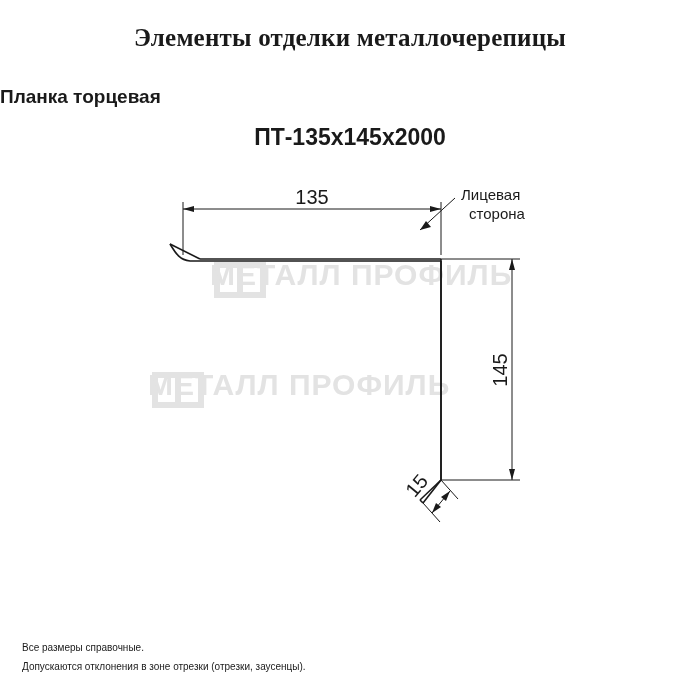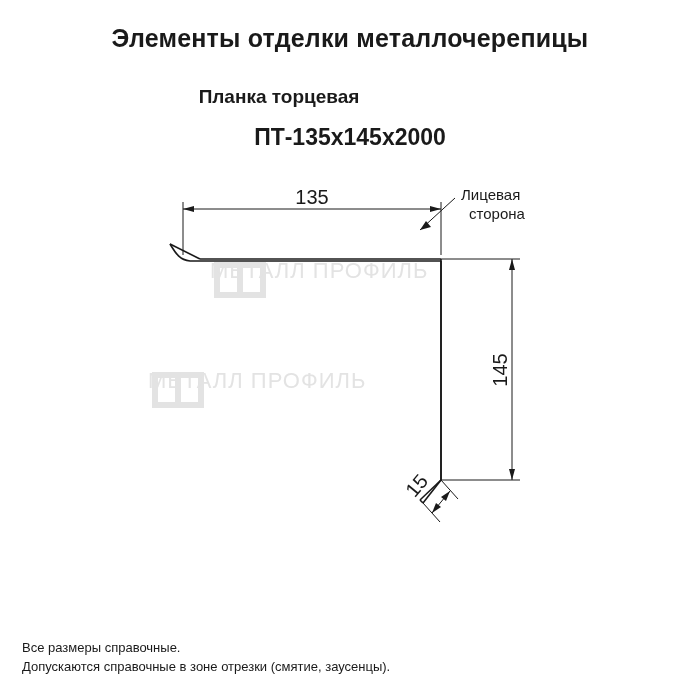--- a/index.html
+++ b/index.html
@@ -25,46 +25,46 @@
   
   .title-main {
     position: absolute;
     top: 24px;
     left: 0;
     width: 700px;
     text-align: center;
     font-size: 25px;
     font-weight: bold;
     letter-spacing: 0.2px;
+    font-family: Liberation Serif, serif;
   }
   .title-sub {
     position: absolute;
     top: 86px;
     left: 0;
     width: 558px;
-    text-align: center;
     font-size: 19px;
     font-weight: bold;
   }
   .title-code {
     position: absolute;
     top: 124px;
     left: 0;
     width: 700px;
     text-align: center;
     font-size: 23px;
     font-weight: bold;
   }
 
   
   .watermark {
     position: absolute;
     color: #e3e3e3;
-    font-weight: normal;
-    font-size: 22px;
+    font-weight: bold;
+    font-size: 30px;
     letter-spacing: 1px;
     white-space: nowrap;
     user-select: none;
   }
   .wm-1 { top: 258px; left: 210px; }
   .wm-2 { top: 368px; left: 148px; }
 
   .wm-mark {
     position: absolute;
     width: 52px;
@@ -94,21 +94,21 @@
     width: 700px;
     height: 400px;
     text-decoration: underline;
   }
 
   
   .footer {
     position: absolute;
     left: 22px;
     bottom: 24px;
-    font-size: 13px;
+    font-size: 10px;
     line-height: 19px;
     color: #1a1a1a;
   }
   .footer div { white-space: nowrap; }
 
   .lbl {
     font-size: 15px;
     fill: #1a1a1a;
     font-family: "Liberation Sans", sans-serif;
   }
@@ -184,16 +184,16 @@
         <polygon points="450,331 441,337 446,341" fill="#1a1a1a"></polygon>
         <polygon points="432,353 441,347 436,343" fill="#1a1a1a"></polygon>
         <text class="dim-num" x="422" y="330" text-anchor="middle" transform="rotate(-50 422 330)">15</text>
       </g>
 
     </svg>
   </div>
 
   <div class="footer">
     <div>Все размеры справочные.</div>
-    <div>Допускаются справочные в зоне отрезки (смятие, заусенцы).</div>
+    <div>Допускаются отклонения в зоне отрезки (отрезки, заусенцы).</div>
   </div>
 
 </div>
 
 </body></html>

